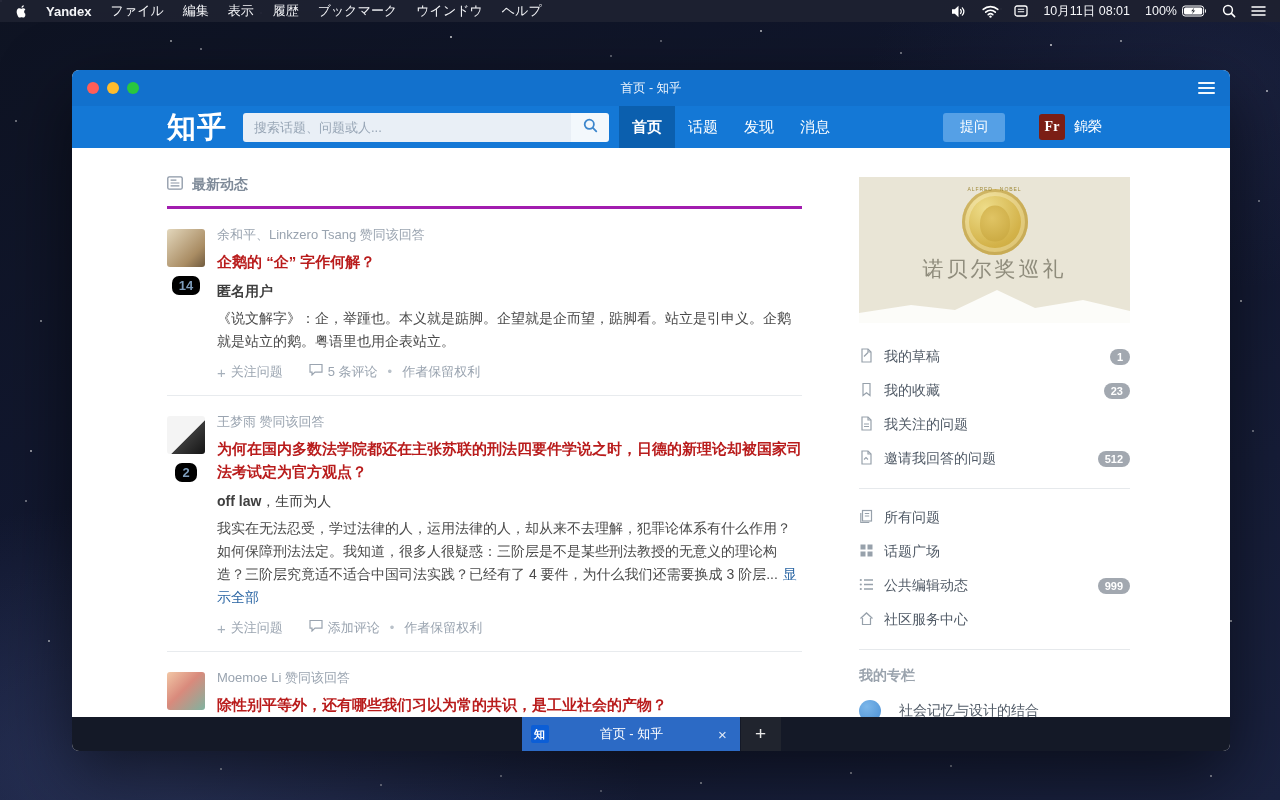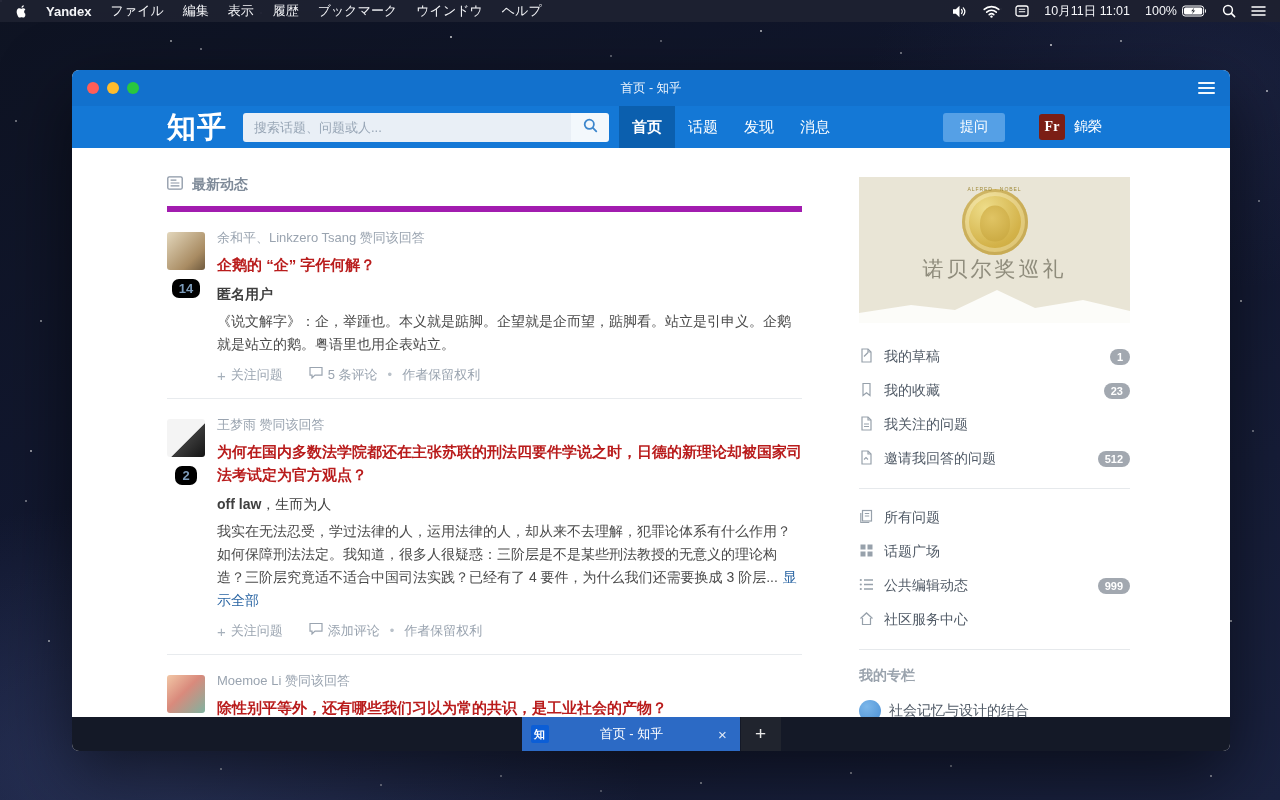--- a/index.html
+++ b/index.html
@@ -83,21 +83,21 @@
     color:#fff; font-size:14px; cursor:pointer; font-family:inherit;}
   .userwrap{display:flex; align-items:center; margin-left:34px; margin-right:98px; cursor:pointer;}
   .uavatar{width:26px;height:26px;border-radius:3px;background:#7b1e15;color:#fff;
     font-family:"Liberation Serif",serif; font-weight:700; font-size:14px;}
   .uname{color:#fff; font-size:14px; margin-left:9px;}
 
   
   .page{display:flex; height:569px; background:#fff; padding-left:95px; overflow:hidden;}
   .feed{width:635px; flex:none;}
   .feedhead{margin-top:28px; display:flex; align-items:center; gap:9px;
-    padding-bottom:12px; border-bottom:6px solid #a21caf;}
+    padding-bottom:12px; border-bottom:3px solid #a21caf;}
   .feedhead .ftitle{font-size:14px; font-weight:700; color:#7f8b99;}
   .fitem{position:relative; padding:17px 0 14px 50px; border-bottom:1px solid #e8ebee;}
   .rail{position:absolute; left:0; top:20px; width:38px; text-align:center;}
   .favatar{width:38px;height:38px;border-radius:3px;}
   .av1{background:linear-gradient(135deg,#e3d7bc,#a98c63 70%,#6f5a3e);}
   .av2{background:linear-gradient(135deg,#f4f4f4 55%,#3a3a3a 56%,#141414);}
   .av3{background:linear-gradient(135deg,#f2c7a6,#d98a7c 45%,#7fb3a0);}
   .votes{display:inline-block; margin-top:9px; min-width:18px; padding:2px 7px;
     background:#000000; color:#7d9cbb; font-weight:700; font-size:13px; border-radius:7px; cursor:pointer;}
   .meta{color:#9aa4b0; font-size:13px; line-height:18px;}
@@ -133,21 +133,21 @@
     font-size:12px; color:#a5a191; letter-spacing:2px; z-index:2;}
   .mountain{position:absolute; left:0; bottom:-1px; width:100%; height:38px; z-index:1;}
   .sidelist{margin-top:17px;}
   .siderow{display:flex; align-items:center; height:34px; gap:10px;
     color:#505a66; font-size:14px; cursor:pointer;}
   .sbadge{margin-left:auto; background:#a2a8b0; color:#fff; font-size:11px;
     font-weight:700; line-height:16px; padding:0 7px; border-radius:9px;}
   .sbadge:empty{display:none;}
   .sidedivider{border-top:1px solid #e6e9ec; margin:12px 0;}
   .colstitle{margin-top:17px; color:#9aa3ad; font-weight:700; font-size:14px;}
-  .colrow{margin-top:15px; display:flex; align-items:center; gap:8px;
+  .colrow{margin-top:15px; display:flex; align-items:center; gap:18px;
     color:#505a66; font-size:14px; cursor:pointer;}
   .colavatar{width:22px; height:22px; border-radius:50%;
     background:radial-gradient(circle at 35% 30%, #7cb7ea, #4a8fd4); flex:none;}
 
   
   .tabbar{height:34px; background:#141927; display:flex; justify-content:center; align-items:stretch;}
   .tab{width:218px; background:#2c6ac5; display:flex; align-items:center; padding:0 9px; cursor:pointer;}
   .tabfav{width:18px; height:18px; border-radius:2px; background:#0c5ed6;
     color:#fff; font-size:11px; font-weight:700; flex:none;}
   .tabtitle{flex:1; text-align:center; color:#fff; font-size:13px;}
@@ -188,21 +188,21 @@
           <path d="M6.2 9.7a3.4 3.4 0 014.6 0" stroke="#fff" stroke-width="1.6" fill="none" stroke-linecap="round"></path>
           <circle cx="8.5" cy="11.6" r="1.2" fill="#fff"></circle>
         </svg>
     </span>
     <span class="micon">
       <svg width="14" height="12" viewBox="0 0 14 12">
           <rect x="1" y="1" width="12" height="10" rx="2" stroke="#fff" stroke-width="1.3" fill="none"></rect>
           <path d="M3.8 4.2h6.4M3.8 6.8h6.4" stroke="#fff" stroke-width="1.1"></path>
         </svg>
     </span>
-    <span>10月11日 11:01</span>
+    <span>10月11日 08:01</span>
     <span class="battwrap">
       <span>100%</span>
       <span class="micon">
         <svg width="25" height="12" viewBox="0 0 25 12">
             <rect x="0.6" y="1" width="21" height="10" rx="2.5" stroke="#fff" fill="none"></rect>
             <rect x="2" y="2.4" width="18.2" height="7.2" rx="1.5" fill="#fff"></rect>
             <path d="M23 4v4c1.3-.4 1.3-3.6 0-4z" fill="#fff"></path>
             <path d="M12.4 2.6l-3.2 3.6h2.1l-1.7 3.2 3.6-3.8h-2.1z" fill="#20242e"></path>
           </svg>
       </span>

